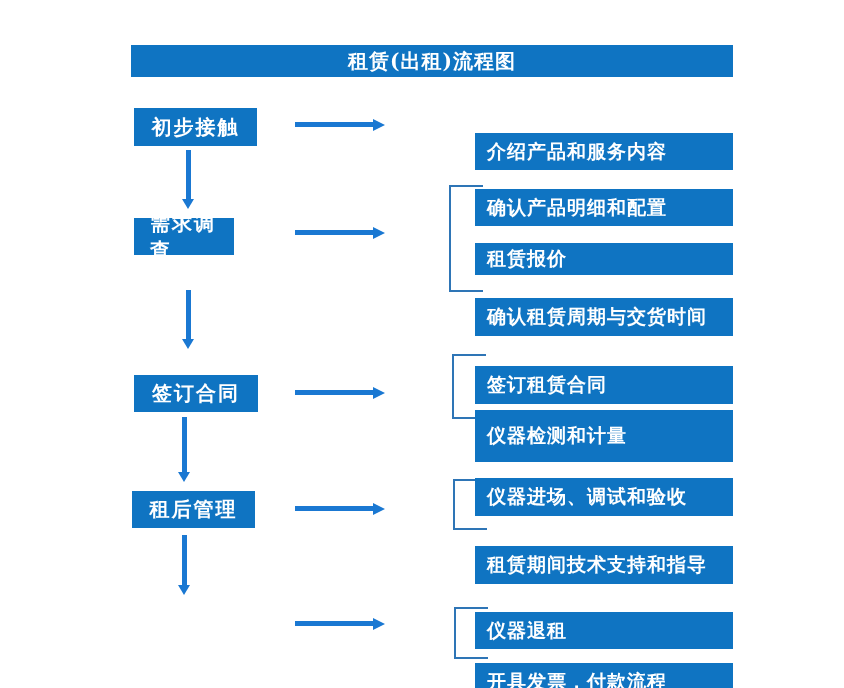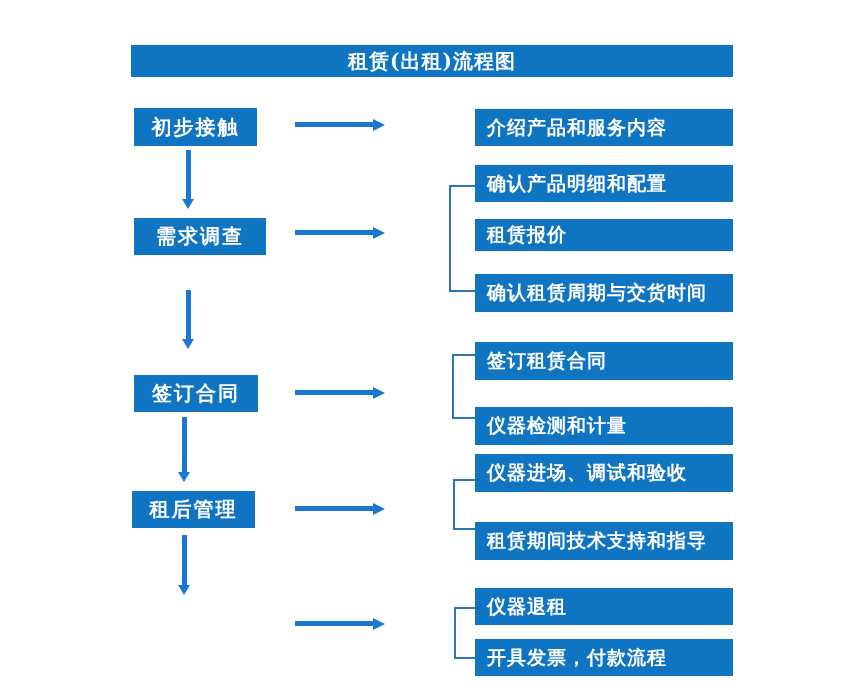--- a/index.html
+++ b/index.html
@@ -26,20 +26,21 @@
     font-weight:bold;font-size:20px;letter-spacing:2px;
   }
 
   .detail-box{
     position:absolute;left:443px;width:258px;
     background:var(--box);color:var(--text);
     display:flex;align-items:center;
     padding-left:12px;
     font-weight:bold;font-size:19px;letter-spacing:1px;
     white-space:nowrap;
+    margin-top:24px;
   }
 
   
   .harrow{position:absolute;width:90px;height:12px;}
   .harrow::before{
     content:'';position:absolute;left:0;right:10px;top:3px;height:5px;
     background:var(--arrow);
   }
   .harrow::after{
     content:'';position:absolute;right:0;top:0;width:0;height:0;
@@ -68,21 +69,21 @@
 </head>
 <body>
 
 <div class="canvas">
 
   <div class="title-bar">
     <span>租赁(出租)流程图</span>
   </div>
 
   <div class="step-box" style="left:102px;top:76px;width:123px;height:38px">初步接触</div>
-  <div class="step-box" style="left:102px;top:186px;width:132px;height:37px">需求调查</div>
+  <div class="step-box" style="left:102px;top:186px;width:100px;height:37px">需求调查</div>
   <div class="step-box" style="left:102px;top:343px;width:124px;height:37px">签订合同</div>
   <div class="step-box" style="left:100px;top:459px;width:123px;height:37px">租后管理</div>
 
   <div class="varrow" style="left:150px;top:118px;height:59px"></div>
   <div class="varrow" style="left:150px;top:258px;height:59px"></div>
   <div class="varrow" style="left:146px;top:385px;height:65px"></div>
   <div class="varrow" style="left:146px;top:503px;height:60px"></div>
 
   <div class="harrow" style="left:263px;top:87px"></div>
   <div class="harrow" style="left:263px;top:195px"></div>
@@ -95,21 +96,21 @@
   <div class="bracket" style="left:421px;top:447px;height:51px"></div>
   <div class="bracket" style="left:422px;top:575px;height:52px"></div>
 
   <div class="detail-box" style="top:77px;height:37px">介绍产品和服务内容</div>
 
   <div class="detail-box" style="top:133px;height:37px">确认产品明细和配置</div>
   <div class="detail-box" style="top:187px;height:20px">租赁报价</div>
   <div class="detail-box" style="top:310px;height:38px">签订租赁合同</div>
 
   <div class="detail-box" style="top:242px;height:38px">确认租赁周期与交货时间</div>
-  <div class="detail-box" style="top:375px;height:38px">仪器检测和计量</div>
+  <div class="detail-box" style="top:354px;height:52px">仪器检测和计量</div>
 
   <div class="detail-box" style="top:422px;height:38px">仪器进场、调试和验收</div>
   <div class="detail-box" style="top:490px;height:38px">租赁期间技术支持和指导</div>
 
   <div class="detail-box" style="top:556px;height:37px">仪器退租</div>
   <div class="detail-box" style="top:607px;height:37px">开具发票，付款流程</div>
 
 </div>
 
 </body></html>

